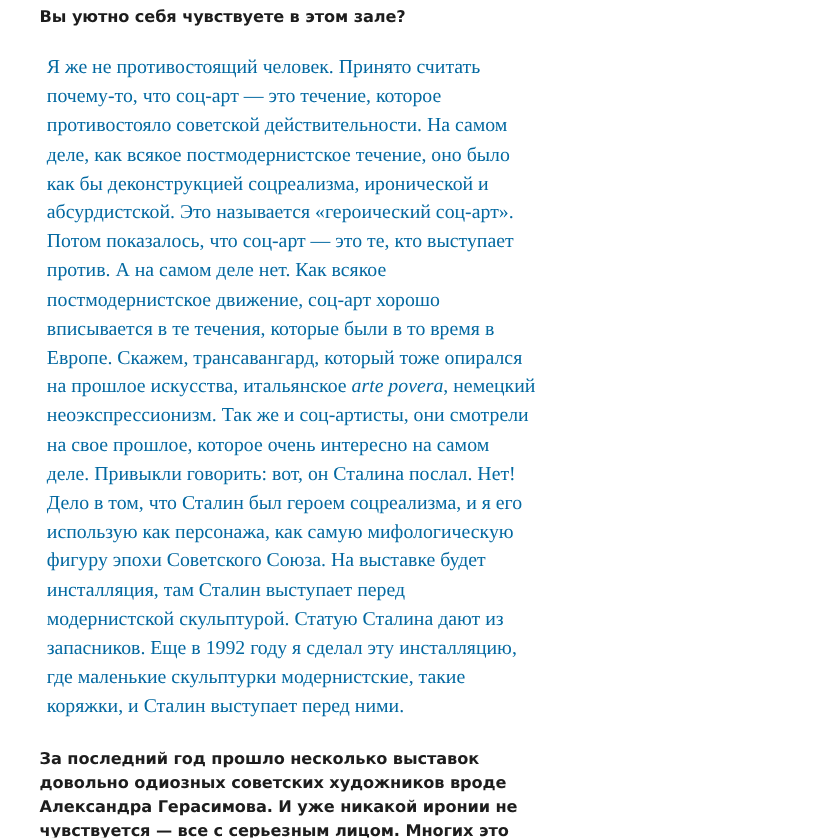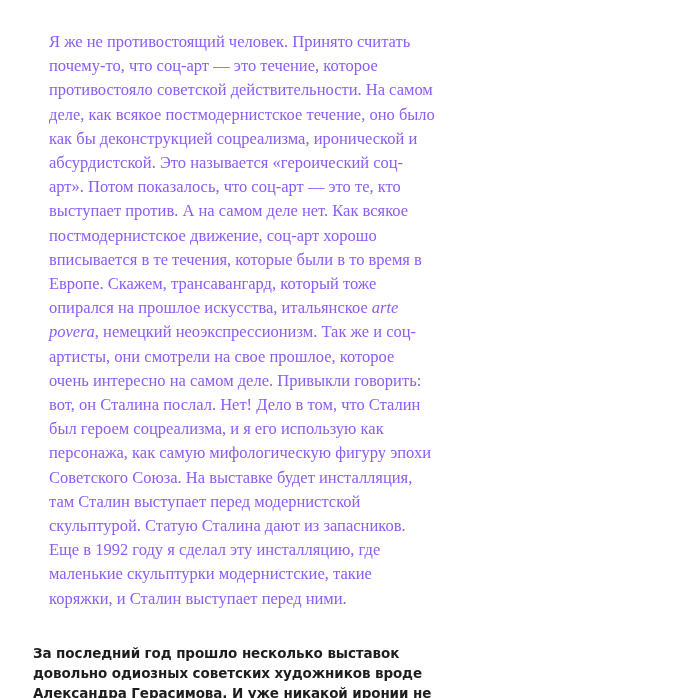--- a/index.html
+++ b/index.html
@@ -38,34 +38,35 @@
     margin: 0;
     padding-top: 4px;
   }
   .q.second {
     padding-top: 16px;
   }
   .a {
     font-family: "Liberation Serif", serif;
     font-size: 16.5px;
     line-height: 24.2px;
-    color: #8b5cf6;
-    margin: 16px;
+    color: #0369a1;
+    margin: 6px;
     padding-top: 14px;
     text-align: left;
   }
   .a em {
     font-style: italic;
   }
 </style>
 </head>
 <body>
 
 <div class="page">
   <div class="article">
 
+    <p class="q">Вы уютно себя чувствуете в этом зале?</p>
 
     <p class="a">Я же не противостоящий человек. Принято считать почему-то, что соц-арт — это течение, которое противостояло советской действительности. На самом деле, как всякое постмодернистское течение, оно было как бы деконструкцией соцреализма, иронической и абсурдистской. Это называется «героический соц-арт». Потом показалось, что соц-арт — это те, кто выступает против. А на самом деле нет. Как всякое постмодернистское движение, соц-арт хорошо вписывается в те течения, которые были в то время в Европе. Скажем, трансавангард, который тоже опирался на прошлое искусства, итальянское <em>arte povera</em>, немецкий неоэкспрессионизм. Так же и соц-артисты, они смотрели на свое прошлое, которое очень интересно на самом деле. Привыкли говорить: вот, он Сталина послал. Нет! Дело в том, что Сталин был героем соцреализма, и я его использую как персонажа, как самую мифологическую фигуру эпохи Советского Союза. На выставке будет инсталляция, там Сталин выступает перед модернистской скульптурой. Статую Сталина дают из запасников. Еще в 1992 году я сделал эту инсталляцию, где маленькие скульптурки модернистские, такие коряжки, и Сталин выступает перед ними.</p>
 
     <p class="q second">За последний год прошло несколько выставок довольно одиозных советских художников вроде Александра Герасимова. И уже никакой иронии не чувствуется — все с серьезным лицом. Многих это пугает. Как, по-вашему, в той эпохе, в стиле соцреализма было что-то действительно ценное для искусства?</p>
 
   </div>
 </div>
 
 </body></html>

